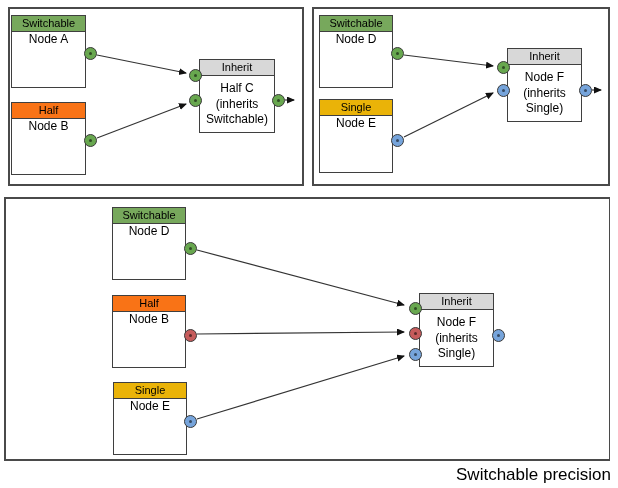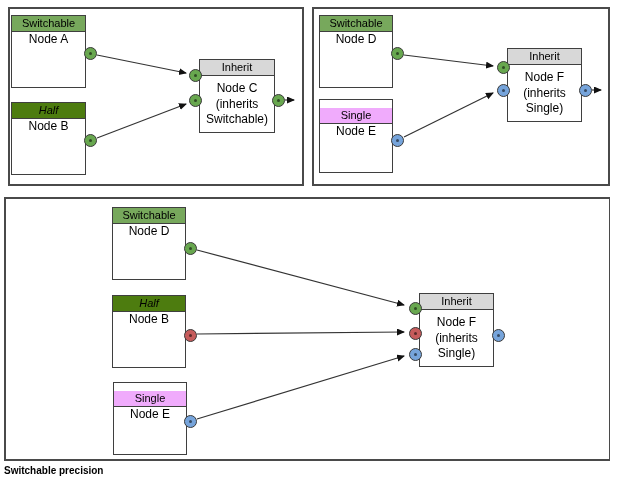--- a/index.html
+++ b/index.html
@@ -7,34 +7,34 @@
   #canvas{
     position:relative;width:610px;height:488px;background:#ffffff;
     font-family:"Liberation Sans", sans-serif;color:#000;overflow:hidden;
   }
   .panel{position:absolute;border:2px solid #4a4a4a;background:#ffffff;z-index:1;}
   #arrows{position:absolute;left:0;top:0;z-index:2;}
   .node{position:absolute;border:1px solid #3f3f3f;background:#ffffff;z-index:3;}
   .hdr{height:16px;border-bottom:1px solid #3f3f3f;text-align:center;
        font-size:11px;line-height:15px;font-weight:400;}
   .hdr.green{background:#77a85c;}
-  .hdr.red{background:#4d7c0f;font-style:italic;}
-  .hdr.blue{background:#f0abfc;margin-top:8px;}
+  .hdr.red{background:#f97316;}
+  .hdr.blue{background:#eab308;}
   .hdr.gray{background:#d8d8d8;}
   .title{text-align:center;font-size:12px;}
   .ititle{text-align:center;font-size:12px;padding-top:5px;line-height:15.5px;}
   .port{position:absolute;width:13px;height:13px;border-radius:50%;
         border:1px solid #3a3a3a;z-index:4;}
   .port::after{content:"";position:absolute;left:4px;top:4px;width:3px;height:3px;
         border-radius:50%;background:rgba(0,0,0,0.55);}
   .port.green{background:#68a74f;}
   .port.red{background:#c65b5b;}
   .port.blue{background:#76a4db;}
-  .caption{position:absolute;left:4px;top:465px;width:607px;text-align:left;
-        font-size:10px;font-weight:bold;}
+  .caption{position:absolute;left:4px;top:465px;width:607px;text-align:right;
+        font-size:17px;}
 </style>
 </head>
 <body>
 
 <div id="canvas">
 
   <div class="panel" style="left:8px;top:7px;width:296px;height:179px;"></div>
   <div class="panel" style="left:312px;top:7px;width:298px;height:179px;"></div>
   <div class="panel" style="left:4px;top:197px;width:607px;height:264px;"></div>
 
@@ -62,21 +62,21 @@
     <div class="hdr green">Switchable</div>
     <div class="title">Node A</div>
   </div>
   <div class="node" style="left:11px;top:102px;width:75px;height:73px;">
     <div class="hdr red">Half</div>
     <div class="title">Node B</div>
   </div>
   <div class="node" style="left:199px;top:59px;width:76px;height:74px;">
     <div class="hdr gray">Inherit</div>
     <div class="ititle">
-      <div>Node C</div>
+      <div>Half C</div>
       <div>(inherits</div>
       <div>Switchable)</div>
     </div>
   </div>
   <div class="port green" style="left:84px;top:47px;"></div>
   <div class="port green" style="left:84px;top:134px;"></div>
   <div class="port green" style="left:189px;top:69px;"></div>
   <div class="port green" style="left:189px;top:94px;"></div>
   <div class="port green" style="left:272px;top:94px;"></div>
 

